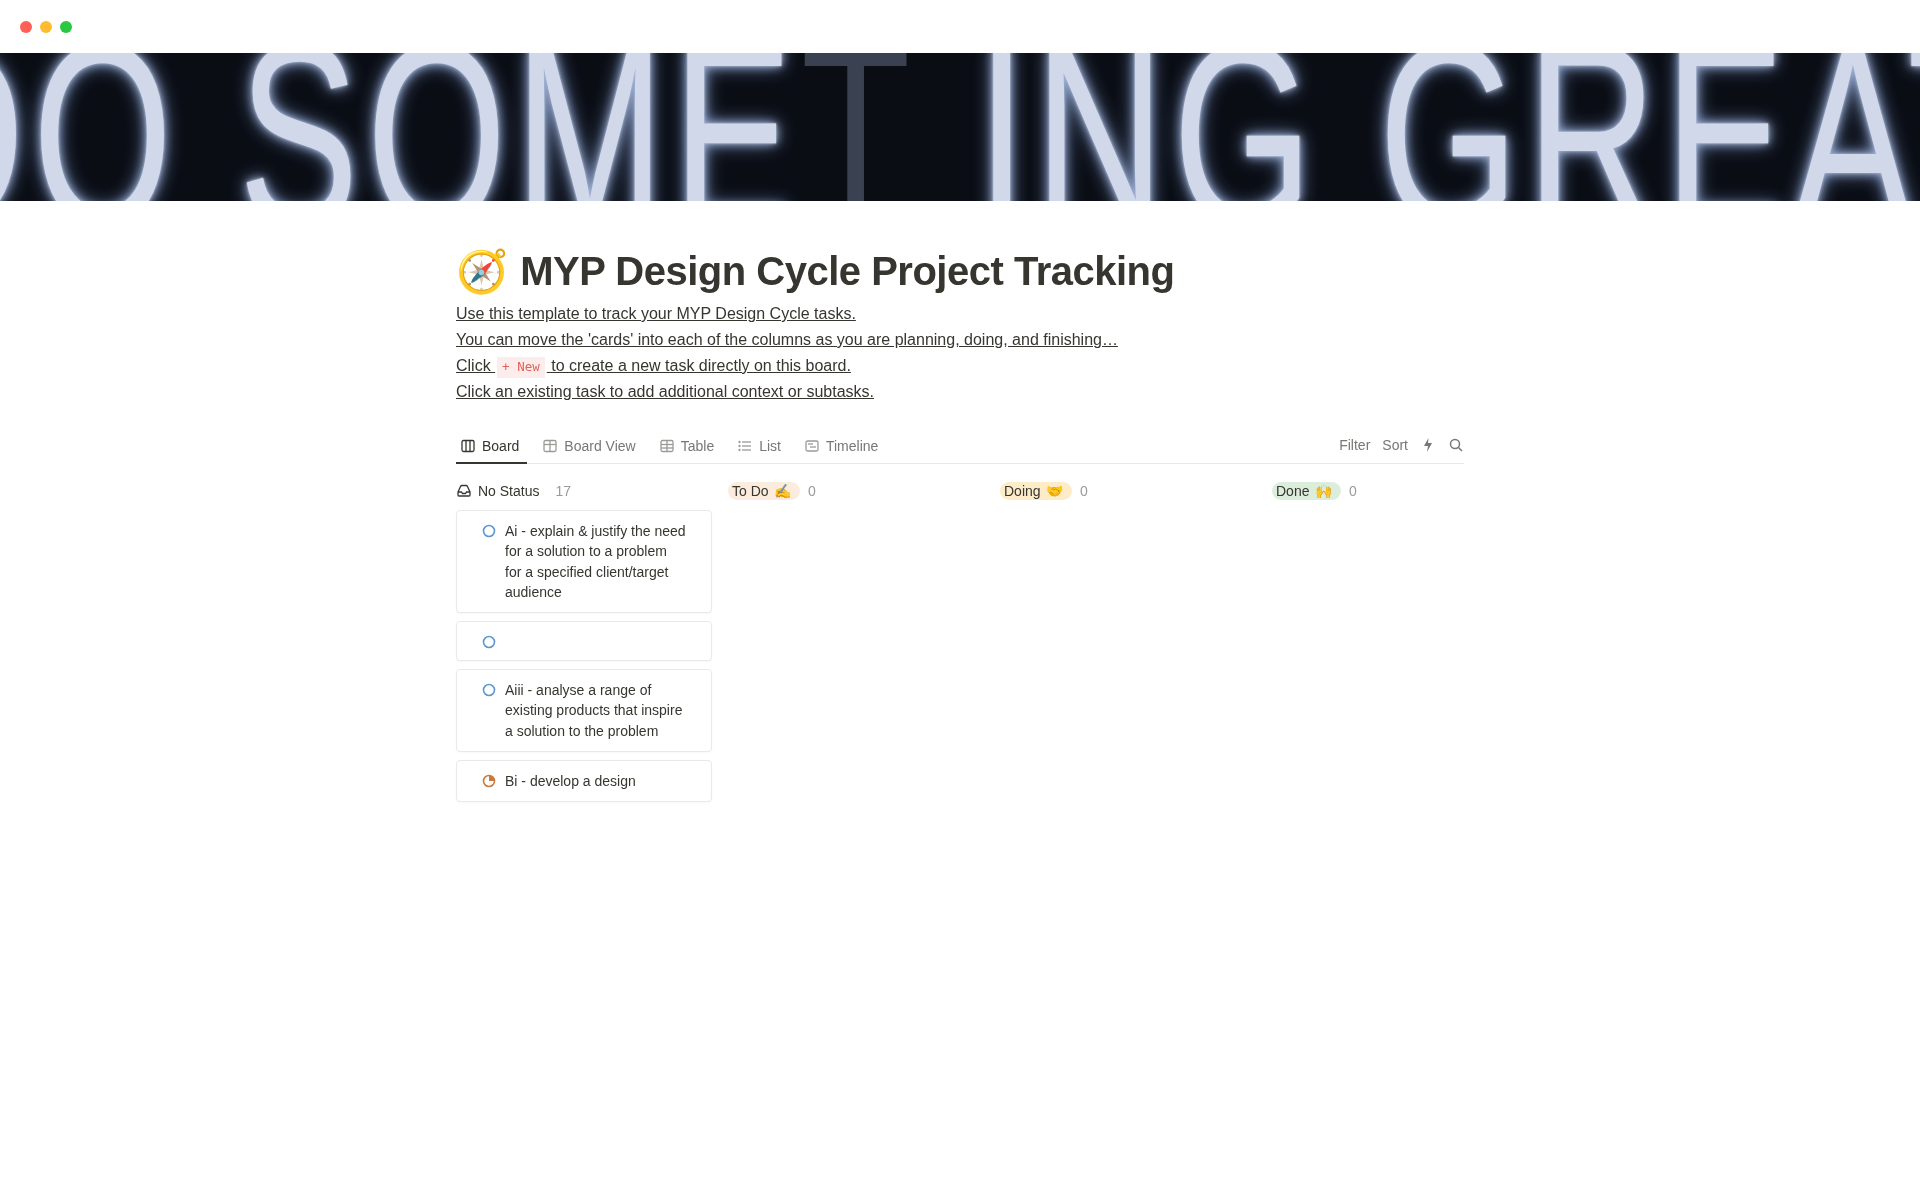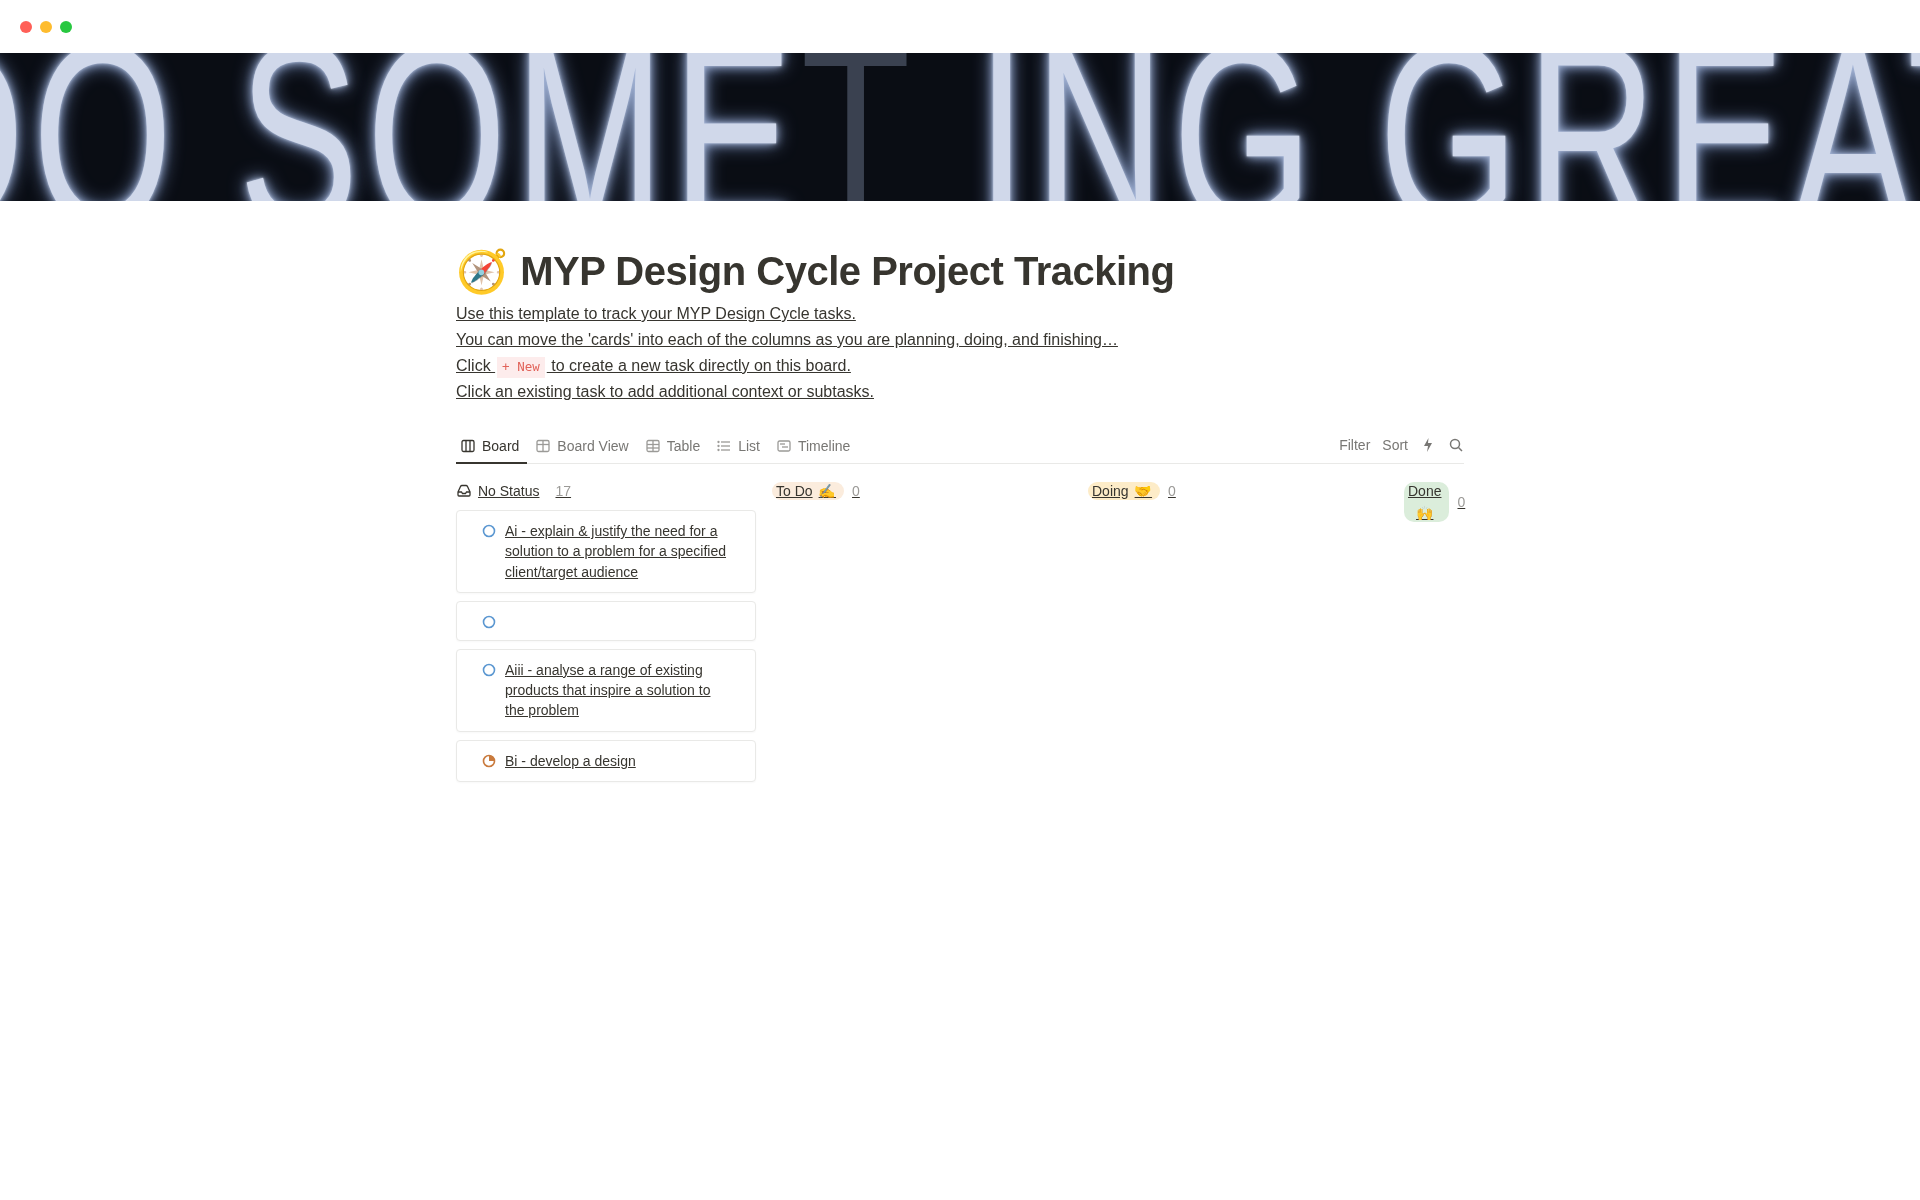--- a/index.html
+++ b/index.html
@@ -81,21 +81,21 @@
   margin: 0 2px;
 }
 
 .views-bar {
   display: flex;
   align-items: center;
   border-bottom: 1px solid #e9e9e7;
   margin-top: 28px;
   position: relative;
 }
-.view-tabs { display: flex; gap: 4px; }
+.view-tabs { display: flex; gap: 11px; }
 .view-tab {
   display: flex;
   align-items: center;
   gap: 6px;
   padding: 6px 8px 8px 4px;
   font-size: 14px;
   color: #787774;
   cursor: pointer;
   border-bottom: 2px solid transparent;
   margin-bottom: -1px;
@@ -117,44 +117,43 @@
 }
 .view-actions span { cursor: pointer; }
 .view-actions svg { width: 16px; height: 16px; display: block; cursor: pointer; }
 
 .board {
   display: flex;
   gap: 16px;
   margin-top: 18px;
 }
 .column {
-  width: 300px;
+  width: 256px;
   flex-shrink: 0;
-  text-decoration: underline;
 }
 .col-header {
   display: flex;
   align-items: center;
   gap: 8px;
   margin-bottom: 10px;
   font-size: 14px;
 }
 .status-tag {
   display: inline-flex;
   align-items: center;
   gap: 6px;
   padding: 1px 8px 1px 4px;
   border-radius: 10px;
   font-size: 14px;
   color: #37352f;
 }
 .status-tag.nostatus { background: transparent; padding-left: 0; font-weight: 500; }
 .status-tag.todo { background: #fbecdd; }
 .status-tag.doing { background: #fdecc8; }
-.status-tag.done { background: #dbeddb; flex-direction: column; }
+.status-tag.done { background: #dbeddb; }
 .col-count { color: #9b9a97; font-size: 14px; }
 
 .card {
   background: #fff;
   border: 1px solid #e9e9e7;
   border-radius: 4px;
   box-shadow: 0 1px 2px rgba(15,15,15,0.03);
   padding: 10px 24px;
   margin-bottom: 8px;
   display: flex;

